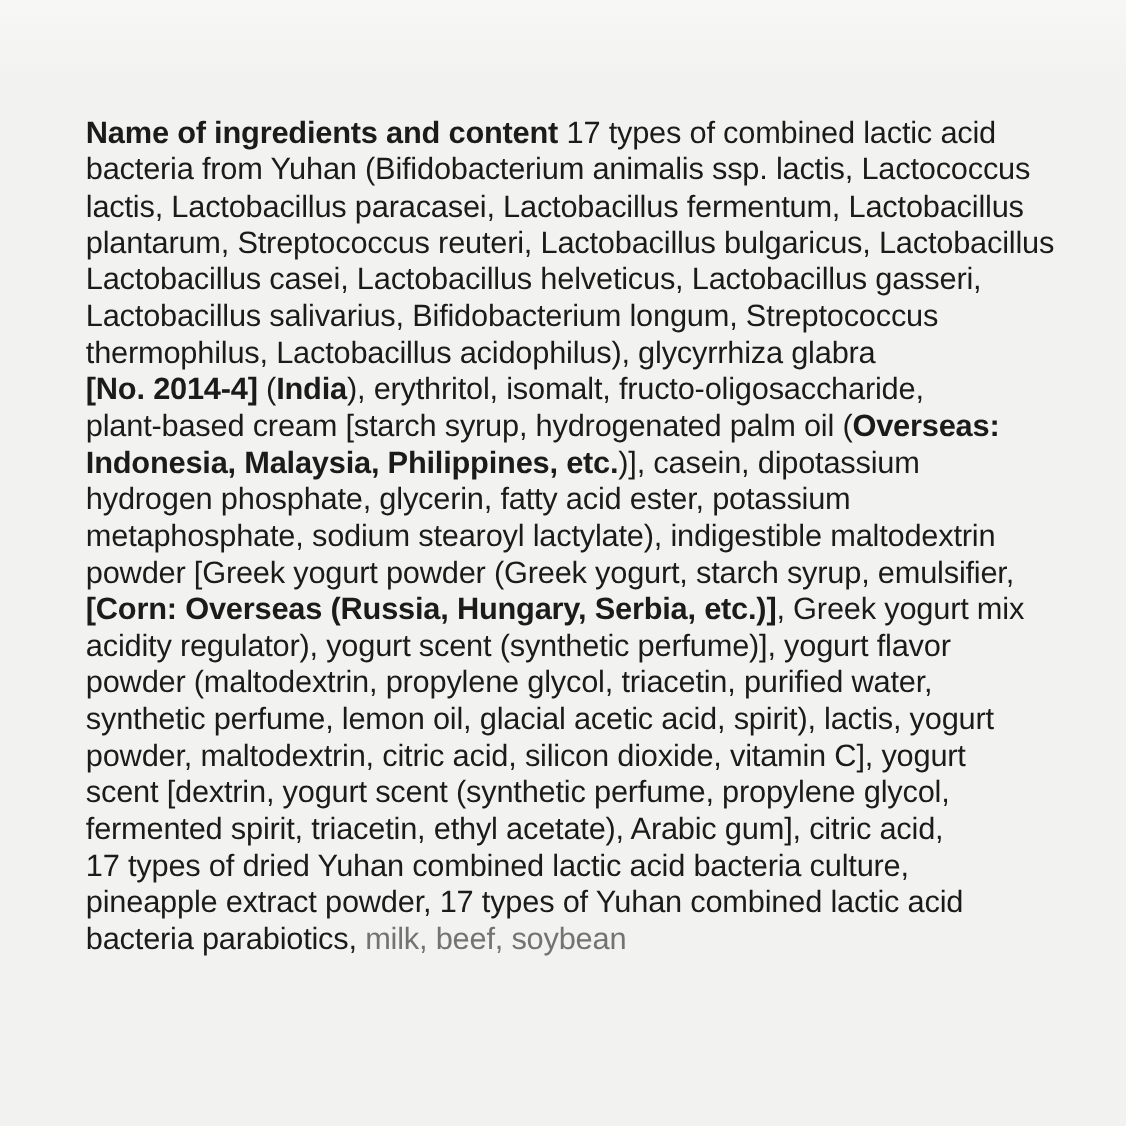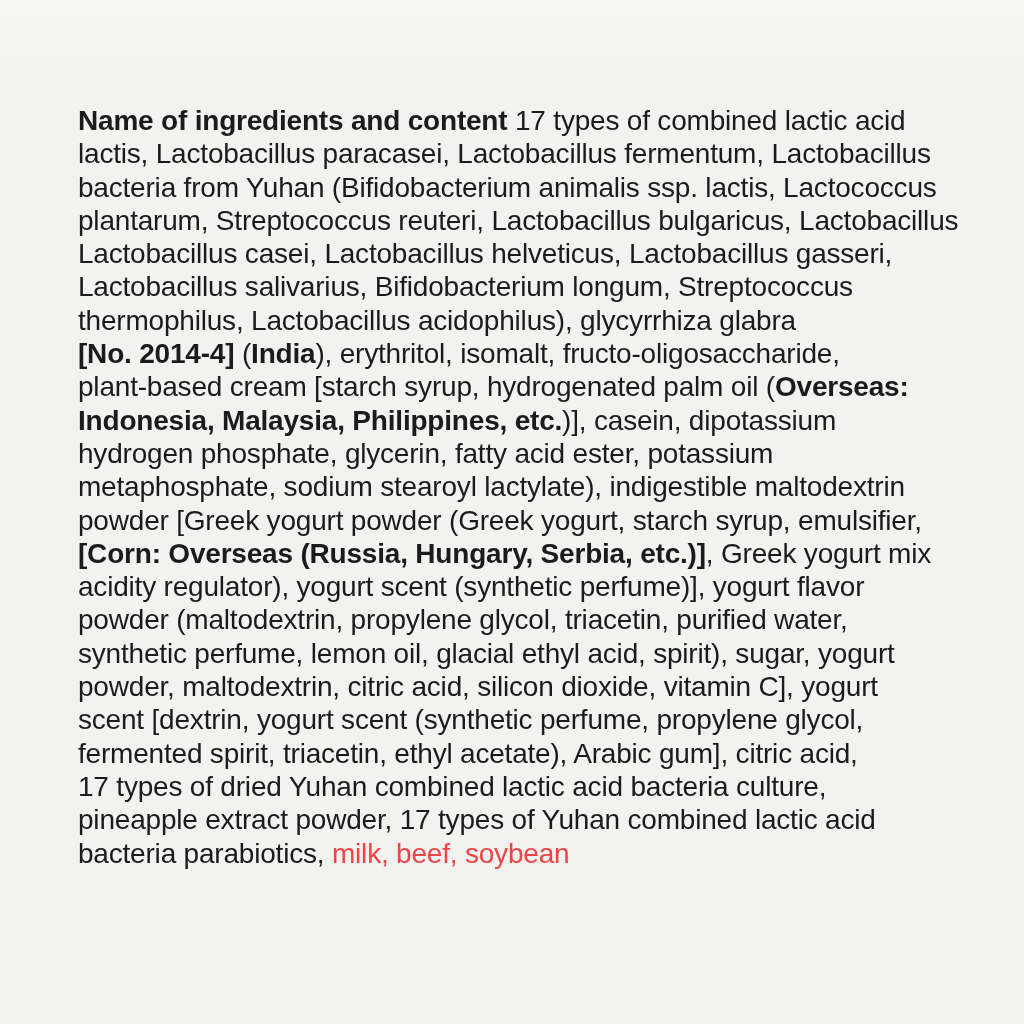--- a/index.html
+++ b/index.html
@@ -41,36 +41,36 @@
   .seg-allergen {
     font-weight: 400;
   }
 </style>
 </head>
 <body>
 
 <div class="canvas">
   <div class="doc" id="ingredients-doc" style="color: rgb(27, 27, 27);">
       <div class="line"><span class="seg-bold">Name of ingredients and content </span><span class="seg-regular">17 types of combined lactic acid</span></div>
+      <div class="line"><span class="seg-regular">bacteria from Yuhan (Bifidobacterium animalis ssp. lactis, Lactococcus</span></div>
       <div class="line"><span class="seg-regular">lactis, Lactobacillus paracasei, Lactobacillus fermentum, Lactobacillus</span></div>
-      <div class="line"><span class="seg-regular">bacteria from Yuhan (Bifidobacterium animalis ssp. lactis, Lactococcus</span></div>
       <div class="line"><span class="seg-regular">plantarum, Streptococcus reuteri, Lactobacillus bulgaricus, Lactobacillus</span></div>
       <div class="line"><span class="seg-regular">Lactobacillus casei, Lactobacillus helveticus, Lactobacillus gasseri,</span></div>
       <div class="line"><span class="seg-regular">Lactobacillus salivarius, Bifidobacterium longum, Streptococcus</span></div>
       <div class="line"><span class="seg-regular">thermophilus, Lactobacillus acidophilus), glycyrrhiza glabra</span></div>
       <div class="line"><span class="seg-bold">[No. 2014-4]</span><span class="seg-regular"> (</span><span class="seg-bold">India</span><span class="seg-regular">), erythritol, isomalt, fructo-oligosaccharide,</span></div>
       <div class="line"><span class="seg-regular">plant-based cream [starch syrup, hydrogenated palm oil (</span><span class="seg-bold">Overseas:</span></div>
       <div class="line"><span class="seg-bold">Indonesia, Malaysia, Philippines, etc.</span><span class="seg-regular">)], casein, dipotassium</span></div>
       <div class="line"><span class="seg-regular">hydrogen phosphate, glycerin, fatty acid ester, potassium</span></div>
       <div class="line"><span class="seg-regular">metaphosphate, sodium stearoyl lactylate), indigestible maltodextrin</span></div>
       <div class="line"><span class="seg-regular">powder [Greek yogurt powder (Greek yogurt, starch syrup, emulsifier,</span></div>
       <div class="line"><span class="seg-bold">[Corn: Overseas (Russia, Hungary, Serbia, etc.)]</span><span class="seg-regular">, Greek yogurt mix</span></div>
       <div class="line"><span class="seg-regular">acidity regulator), yogurt scent (synthetic perfume)], yogurt flavor</span></div>
       <div class="line"><span class="seg-regular">powder (maltodextrin, propylene glycol, triacetin, purified water,</span></div>
-      <div class="line"><span class="seg-regular">synthetic perfume, lemon oil, glacial ethyl acid, spirit), sugar, yogurt</span></div>
+      <div class="line"><span class="seg-regular">synthetic perfume, lemon oil, glacial acetic acid, spirit), lactis, yogurt</span></div>
       <div class="line"><span class="seg-regular">powder, maltodextrin, citric acid, silicon dioxide, vitamin C], yogurt</span></div>
       <div class="line"><span class="seg-regular">scent [dextrin, yogurt scent (synthetic perfume, propylene glycol,</span></div>
       <div class="line"><span class="seg-regular">fermented spirit, triacetin, ethyl acetate), Arabic gum], citric acid,</span></div>
       <div class="line"><span class="seg-regular">17 types of dried Yuhan combined lactic acid bacteria culture,</span></div>
       <div class="line"><span class="seg-regular">pineapple extract powder, 17 types of Yuhan combined lactic acid</span></div>
-      <div class="line"><span class="seg-regular">bacteria parabiotics, </span><span class="seg-allergen" style="color: #ef4444;">milk, beef, soybean</span></div>
+      <div class="line"><span class="seg-regular">bacteria parabiotics, </span><span class="seg-allergen" style="color: #737373;">milk, beef, soybean</span></div>
     </div>
 </div>
 
 </body></html>

